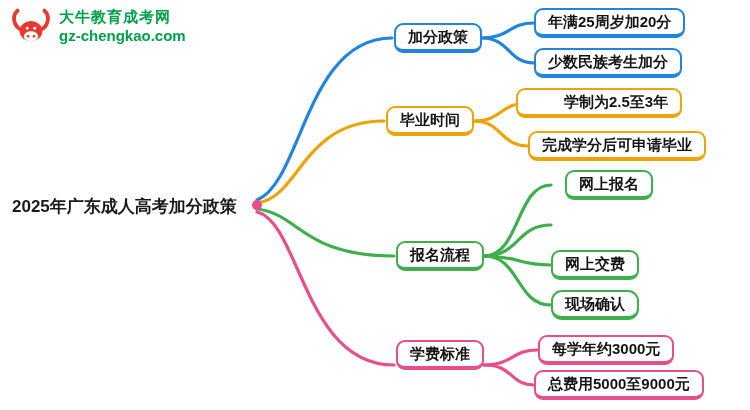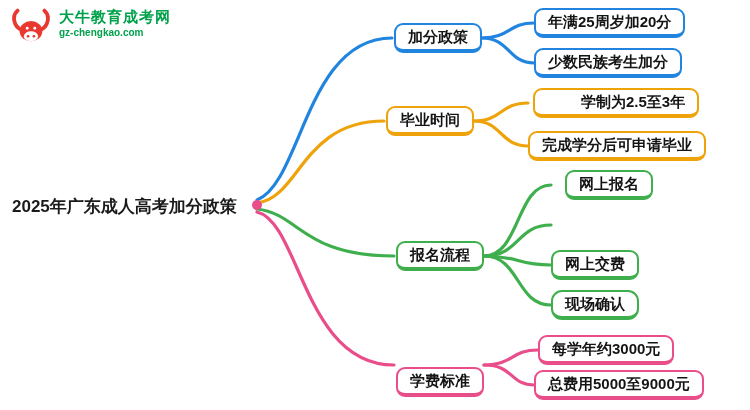--- a/index.html
+++ b/index.html
@@ -17,21 +17,21 @@
     padding:0 12px; font-size:15px; font-weight:700; color:#141414;
     white-space:nowrap;
   }
 
   .root-label { position:absolute; left:12px; top:195px; font-size:17px; font-weight:700; color:#1a1a1a; white-space:nowrap; }
   .root-dot { position:absolute; left:252px; top:200px; width:10px; height:10px; border-radius:50%; background:var(--c,#e94d8a); }
 
   .logo { position:absolute; left:10px; top:8px; display:flex; gap:7px; }
   .logo-text { display:flex; flex-direction:column; line-height:1.25; }
   .logo-text .name { color:#00a14b; font-size:15px; font-weight:800; letter-spacing:1px; }
-  .logo-text .url  { color:#00a14b; font-size:10px; font-weight:600; }
+  .logo-text .url  { color:#00a14b; font-size:15px; font-weight:600; }
 </style>
 </head>
 <body>
 
 <div class="canvas">
 
   <svg class="edges" viewBox="0 0 750 410">
 
     <path d="M257,200 C302,182 306,38 392,38" style="--c: #2185e0;"></path>
     <path d="M257,203 C300,198 302,121 384,121" style="--c: #efa30b;"></path>
@@ -71,26 +71,26 @@
       <span class="url">gz-chengkao.com</span>
     </span>
   </div>
 
   <div class="root-label">2025年广东成人高考加分政策</div>
   <div class="root-dot" style="--c: #e94d8a;"></div>
 
   <div class="node" style="left: 394px; top: 23px; --c: #2185e0;">加分政策</div>
   <div class="node" style="left: 386px; top: 106px; --c: #efa30b;">毕业时间</div>
   <div class="node" style="left: 396px; top: 241px; --c: #3faf4e;">报名流程</div>
-  <div class="node" style="left: 396px; top: 367px; --c: #e94d8a;">学费标准</div>
+  <div class="node" style="left: 396px; top: 340px; --c: #e94d8a;">学费标准</div>
 
   <div class="node" style="left: 534px; top: 8px; --c: #2185e0;">年满25周岁加20分</div>
   <div class="node" style="left: 534px; top: 48px; --c: #2185e0;">少数民族考生加分</div>
 
-  <div class="node" style="left: 533px; top: 88px; padding-left: 46px; --c: #efa30b;">学制为2.5至3年</div>
+  <div class="node" style="left: 516px; top: 88px; padding-left: 46px; --c: #efa30b;">学制为2.5至3年</div>
   <div class="node" style="left: 528px; top: 131px; --c: #efa30b;">完成学分后可申请毕业</div>
 
   <div class="node" style="left: 551px; top: 170px; margin-left: 14px; --c: #3faf4e;">网上报名</div>
   <div class="node" style="left: 551px; top: 250px; --c: #3faf4e;">网上交费</div>
   <div class="node" style="left: 551px; top: 290px; border-radius: 11px; --c: #3faf4e;">现场确认</div>
 
   <div class="node" style="left: 538px; top: 335px; --c: #e94d8a;">每学年约3000元</div>
   <div class="node" style="left: 534px; top: 370px; --c: #e94d8a;">总费用5000至9000元</div>
 
 </div>

